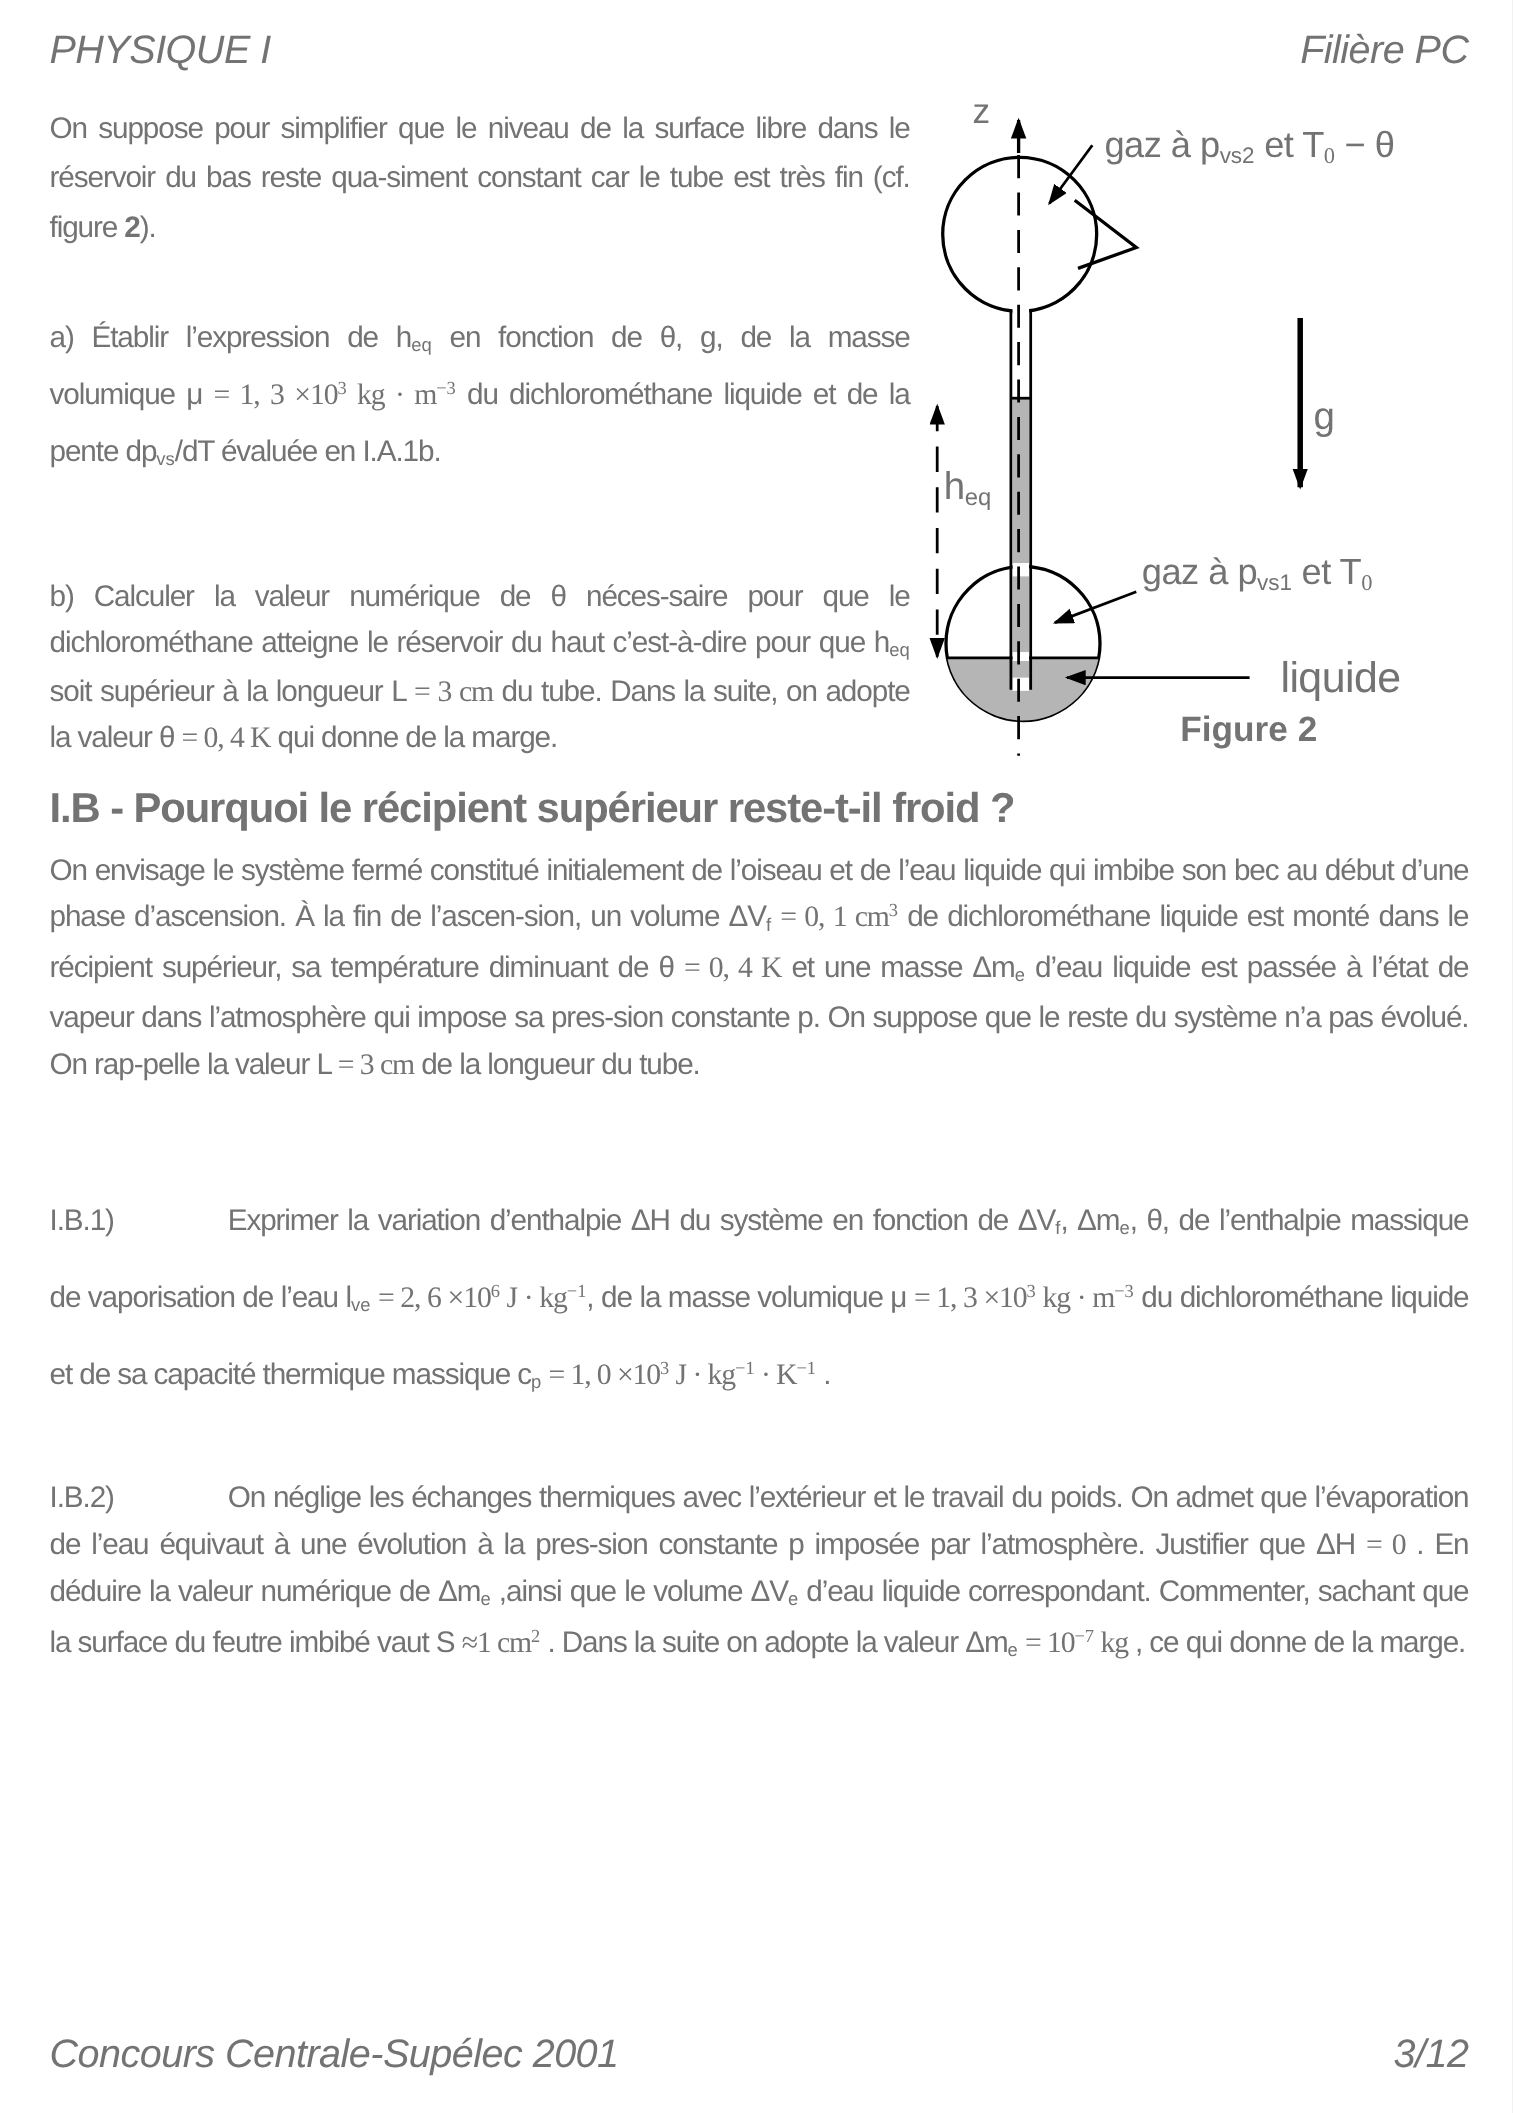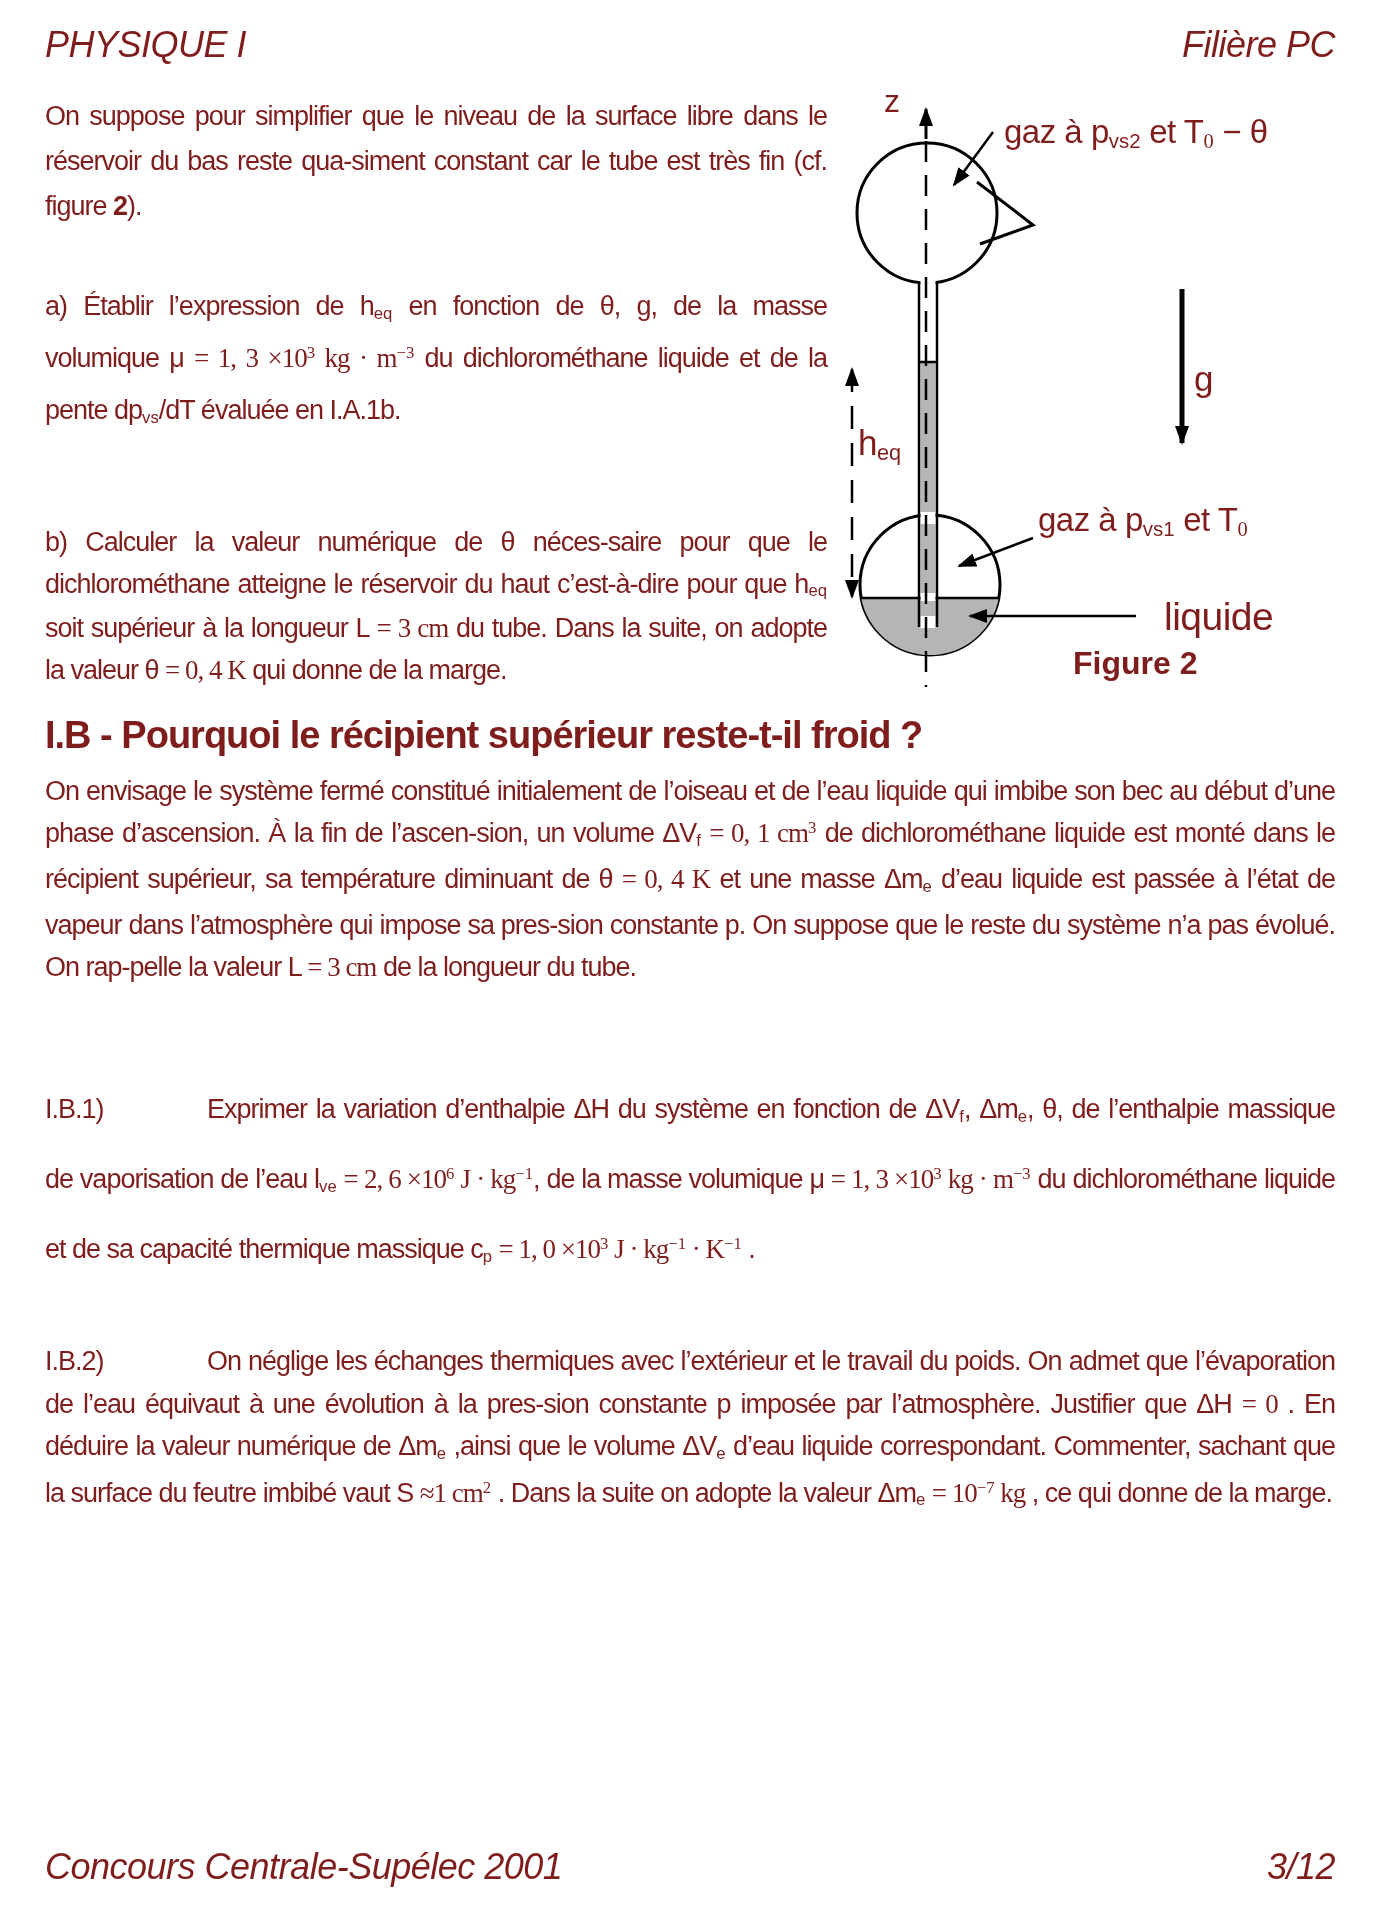--- a/index.html
+++ b/index.html
@@ -1,18 +1,18 @@
 <!DOCTYPE html>
 <html><head>
 <meta charset="utf-8">
 <style>
   html,body{margin:0;padding:0;background:#e8e8e8;}
   .page{
     position:relative;width:1375px;height:1921px;margin:0 auto;
-    background:#ffffff;color:#7f1d1d;overflow:hidden;
+    background:#ffffff;color:#737373;overflow:hidden;
     font-family:"Liberation Sans",sans-serif;
   }
   .abs{position:absolute;}
   .doc-text{
     font-size:27px;letter-spacing:-1px;text-align:justify;
     text-justify:inter-word;
   }
   .ital{font-style:italic;font-size:36px;letter-spacing:-0.5px;}
   .hdr-left{left:45px;top:24px;}
   .hdr-right{right:40px;top:24px;}

